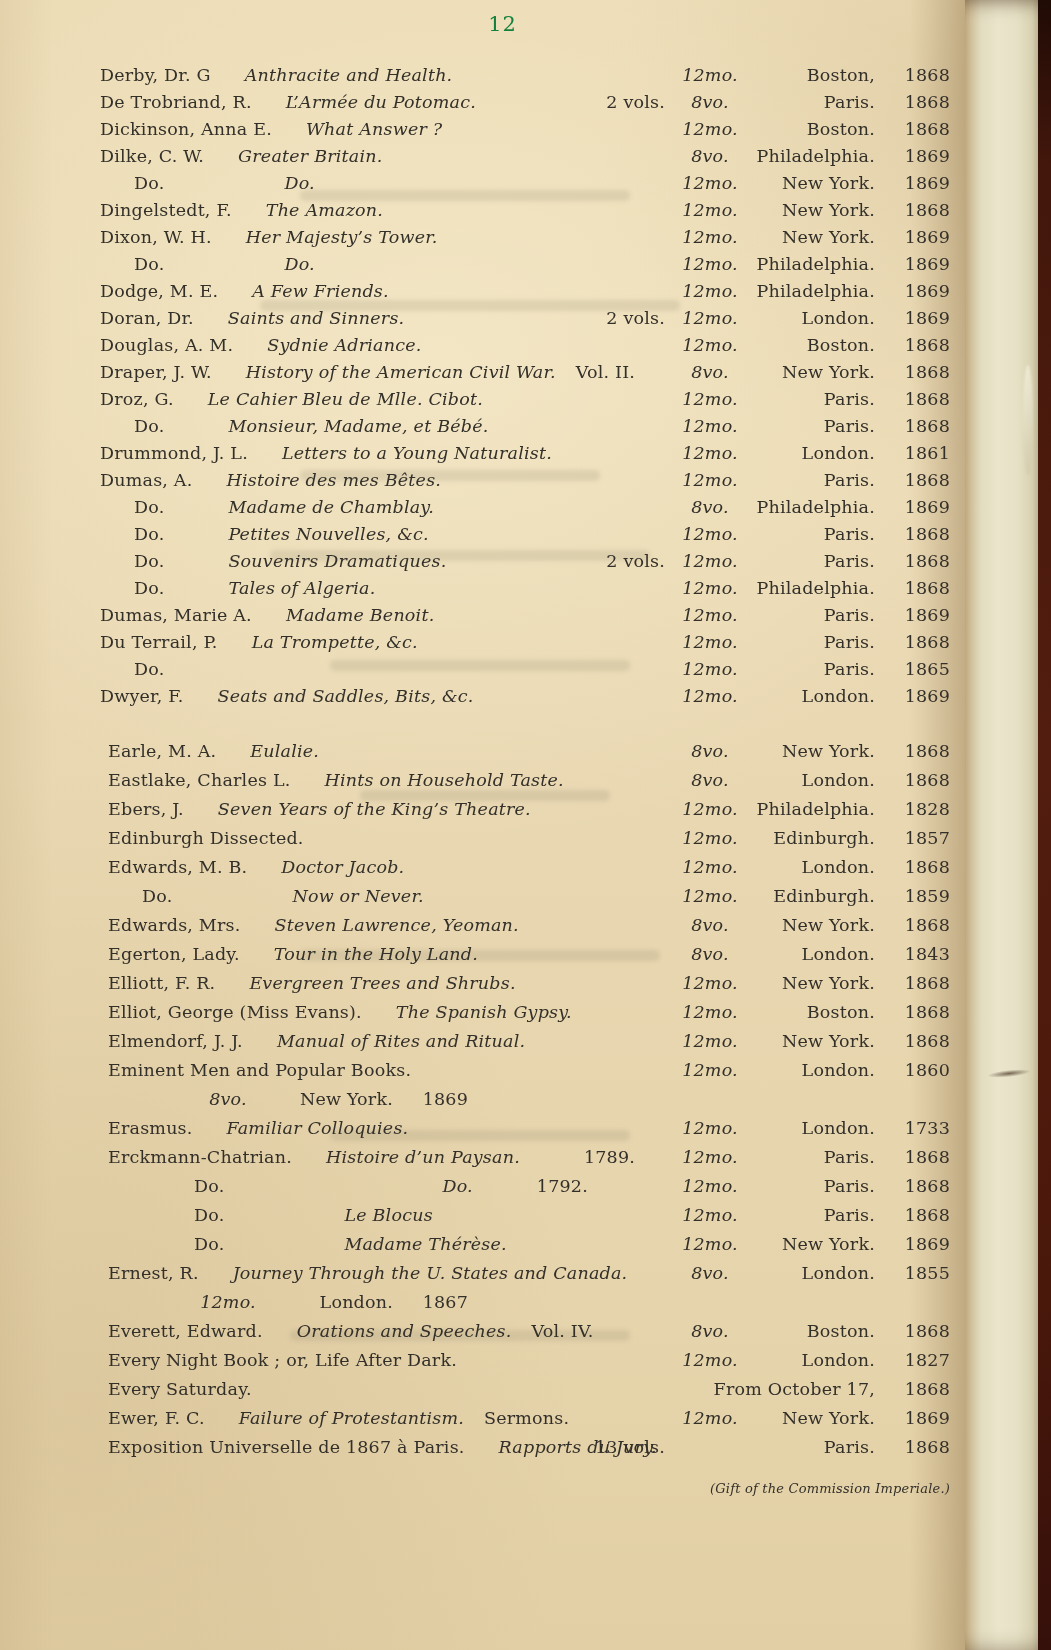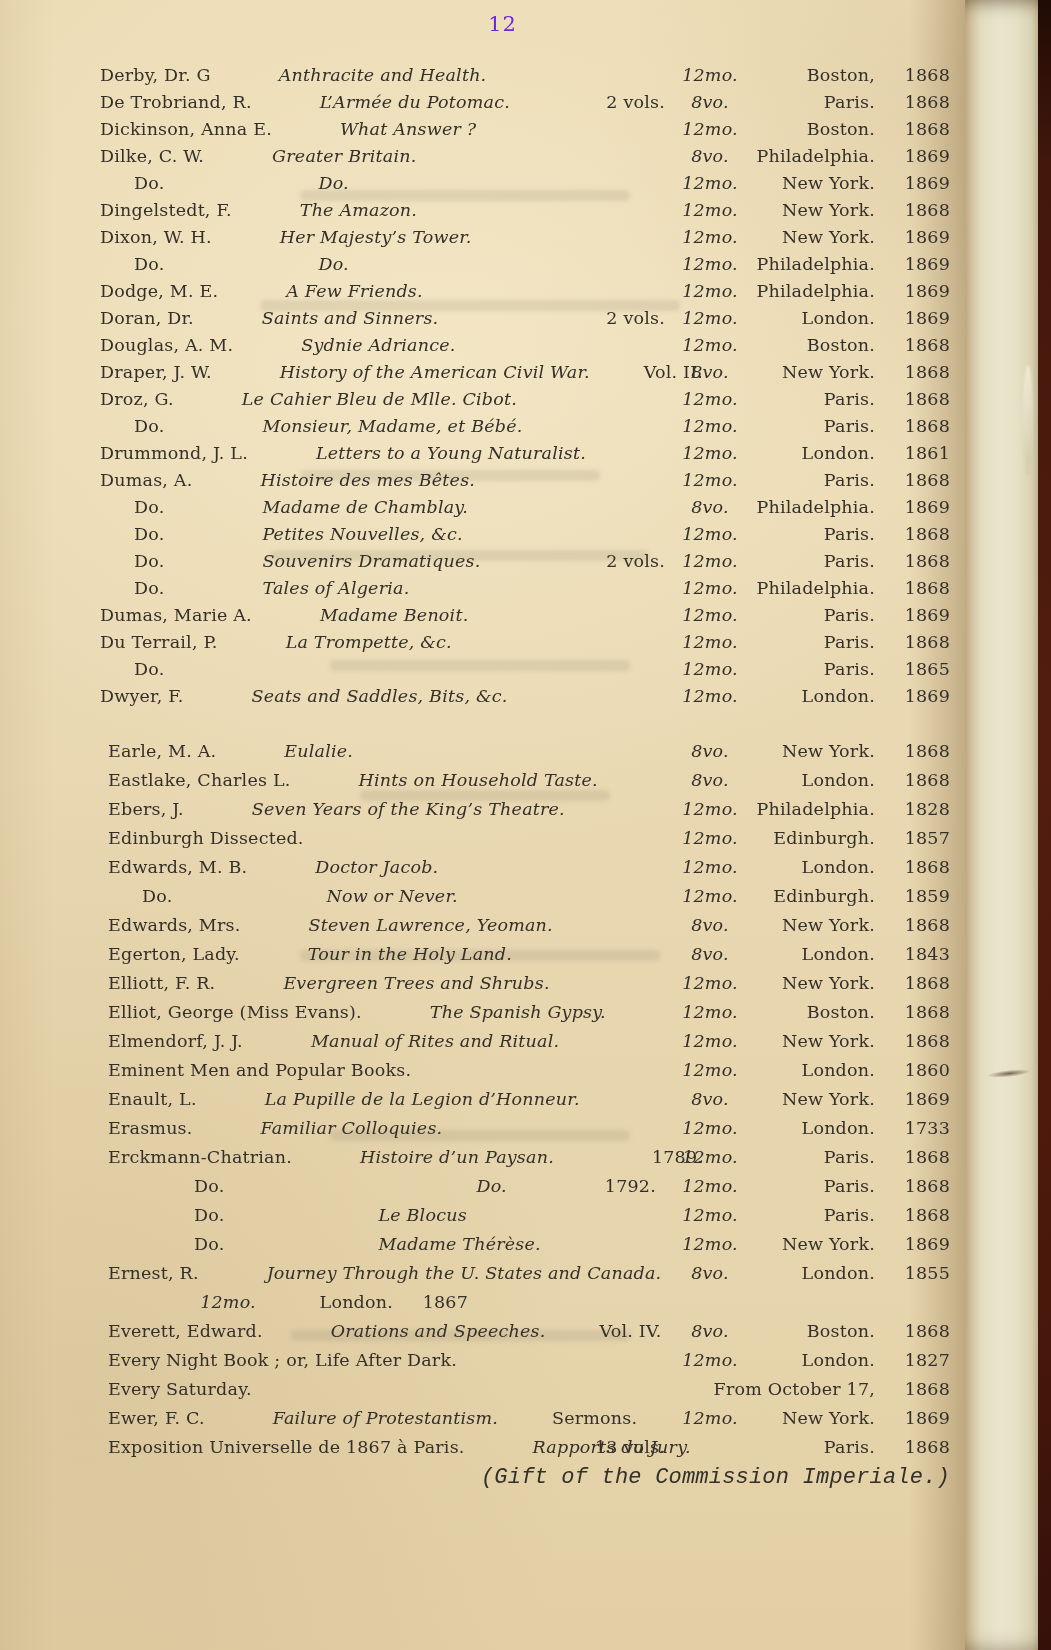--- a/index.html
+++ b/index.html
@@ -32,42 +32,42 @@
   .page-crease{position:absolute;right:20px;top:1070px;width:44px;height:7px;border-radius:50%;
     background:radial-gradient(ellipse at center, rgba(55,35,18,.65), rgba(55,35,18,0) 70%);
     transform:rotate(-6deg);}
   .page-nick{position:absolute;right:18px;top:365px;width:10px;height:110px;border-radius:50%;
     background:linear-gradient(180deg, rgba(255,255,240,.5), rgba(200,190,160,.4));filter:blur(1px);}
   
   .bleed{position:absolute;height:11px;border-radius:5px;filter:blur(2px);
     background:rgba(125,118,92,.16);}
   
   .page-num{position:absolute;top:12px;left:0;right:46px;text-align:center;
-    font-size:21px;letter-spacing:1px;color:#6d28d9;}
+    font-size:21px;letter-spacing:1px;color:#15803d;}
   
   .catalog{position:absolute;left:100px;right:101px;top:62px;font-size:17.5px;letter-spacing:.2px;}
   .sec-e{margin-top:27px;margin-left:8px;}
   .sec-d .row{height:27px;line-height:27px;}
   .sec-e .row{height:29px;line-height:29px;}
   .row{display:flex;white-space:nowrap;}
-  .left{flex:1;display:flex;min-width:0;gap:34px;}
+  .left{flex:1;display:flex;min-width:0;}
   .author{flex:0 0 auto;}
   .a-ind1{margin-left:34px;}
   .a-ind2{margin-left:86px;}
   .title{flex:0 0 auto;margin-left:34px;font-style:italic;}
   .tg-m{margin-left:64px;}
   .tg-l{margin-left:120px;}
   .tg-xl{margin-left:218px;}
   .t2{flex:0 0 auto;margin-left:20px;}
   .t2w{margin-left:64px;}
   .extra{flex:0 0 auto;min-width:75px;text-align:right;}
   .size{flex:0 0 auto;min-width:90px;text-align:center;font-style:italic;}
   .place{flex:0 0 auto;min-width:120px;text-align:right;}
   .year{flex:0 0 auto;min-width:75px;text-align:right;}
-  .footnote{margin-top:1px;text-align:right;font-style:italic;font-size:22px;line-height:29px;font-family:Liberation Mono, monospace;}
+  .footnote{margin-top:12px;text-align:right;font-style:italic;font-size:13px;line-height:29px;}
 </style>
 </head>
 <body>
 
 <div class="paper"></div>
 <div class="vignette"></div>
 
 <div class="bleed" style="left:300px;top:190px;width:330px;"></div>
 <div class="bleed" style="left:260px;top:300px;width:420px;"></div>
 <div class="bleed" style="left:300px;top:470px;width:300px;"></div>
@@ -442,24 +442,20 @@
       <div class="row">
         <div class="left">
           <span class="author">Eminent Men and Popular Books.</span>
         </div>
         <div class="extra"></div>
         <div class="size">12mo.</div>
         <div class="place">London.</div>
         <div class="year">1860</div>
       </div>
       <div class="row">
-        <div class="left">
-          <span class="author">Enault, L.</span>
-          <span class="title">La Pupille de la Legion d’Honneur.</span>
-        </div>
         <div class="extra"></div>
         <div class="size">8vo.</div>
         <div class="place">New York.</div>
         <div class="year">1869</div>
       </div>
       <div class="row">
         <div class="left">
           <span class="author">Erasmus.</span>
           <span class="title">Familiar Colloquies.</span>
         </div>

